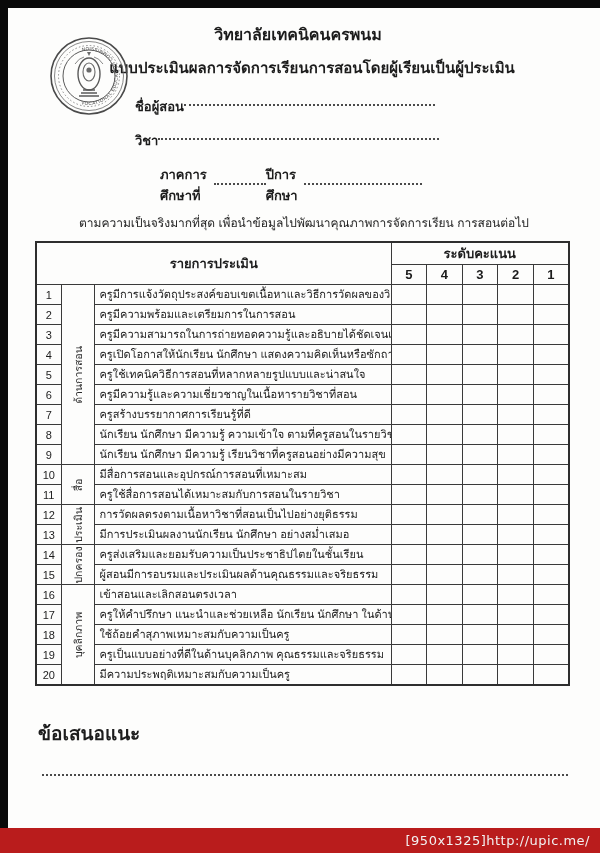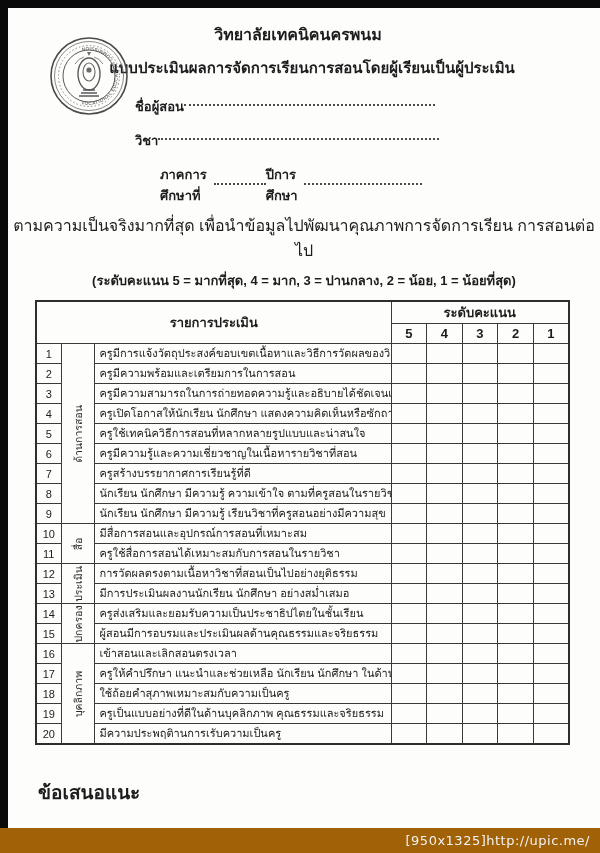--- a/index.html
+++ b/index.html
@@ -18,21 +18,21 @@
   .fl-teacher{margin:16px 0 0 127px;width:300px;}
   .fl-subject{margin:13px 0 0 127px;width:304px;}
   .fl-term{margin:13px 0 0 152px;width:262px;}
   .dots{flex:1;border-bottom:2px dotted #4a4a4a;margin:0 0 3px 0;height:0;}
   .dots.fixed1{flex:0 0 52px;}
   .dots.fixed2{flex:0 0 118px;}
   
   .instr1{margin:14px 0 0 32px;font-size:13px;}
   .instr-head{font-weight:bold;text-decoration:underline;}
   .check{font-weight:bold;margin:0 5px;font-size:14px;}
-  .instr2{margin:7px 0 0 0;text-align:center;font-size:16px;}
+  .instr2{margin:7px 0 0 0;text-align:center;font-size:12px;}
   .legend{margin:7px 0 0 0;text-align:center;font-size:13px;font-weight:bold;}
   
   table{border-collapse:collapse;table-layout:fixed;margin:9px 0 0 27px;width:533px;
         border:2px solid #2e2e2e;}
   col.c-no{width:25px;} col.c-cat{width:33px;} col.c-item{width:297px;} col.c-sc{width:35.6px;}
   th,td{border:1px solid #3a3a3a;padding:0;}
   th{font-size:13px;font-weight:bold;}
   .th-items{height:40px;}
   .th-score{height:20px;}
   .score-col{height:19px;}
@@ -41,21 +41,21 @@
              white-space:nowrap;overflow:hidden;}
   .cat-cell{position:relative;}
   .vertical-text{position:absolute;left:50%;top:50%;
                  transform:translate(-50%,-50%) rotate(-90deg);
                  white-space:nowrap;font-size:10.5px;color:#2a2a2a;}
   .score-cell{height:19px;}
   
   .suggest-label{margin:32px 0 0 30px;font-size:19px;font-weight:bold;}
   .sline{margin:26px 32px 0 34px;border-bottom:2px dotted #4a4a4a;height:0;}
   
-  .wm-bar{position:absolute;left:0;right:0;bottom:0;height:25px;background:#a16207;
+  .wm-bar{position:absolute;left:0;right:0;bottom:0;height:25px;background:#b91c1c;
           display:flex;align-items:center;justify-content:flex-end;}
   .wm-text{color:#f2f2f2;font-size:13px;padding-right:10px;
            font-family:"DejaVu Sans",sans-serif;letter-spacing:0.5px;}
 </style>
 </head>
 <body>
 
 <div class="page">
 
   <svg class="seal" viewBox="0 0 82 84" xmlns="http://www.w3.org/2000/svg">
@@ -89,21 +89,20 @@
     <span class="dots"></span>
   </div>
   <div class="field-line fl-term">
     <span>ภาคการศึกษาที่</span>
     <span class="dots fixed1"></span>
     <span>ปีการศึกษา</span>
     <span class="dots fixed2"></span>
   </div>
 
   <div class="instr2">ตามความเป็นจริงมากที่สุด เพื่อนำข้อมูลไปพัฒนาคุณภาพการจัดการเรียน การสอนต่อไป</div>
-  <div class="legend">(ระดับคะแนน  5  =  มากที่สุด,  4  =  มาก,  3  =  ปานกลาง,  2  =  น้อย,  1  =  น้อยที่สุด)</div>
 
   <table>
     <colgroup>
       <col class="c-no">
         <col class="c-cat">
         <col class="c-item">
       <col class="c-sc">
         <col class="c-sc">
         <col class="c-sc">
         <col class="c-sc">
@@ -304,21 +303,21 @@
           <td class="num-cell">19</td>
           <td class="item-cell">ครูเป็นแบบอย่างที่ดีในด้านบุคลิกภาพ คุณธรรมและจริยธรรม</td>
           <td class="score-cell"></td>
           <td class="score-cell"></td>
           <td class="score-cell"></td>
           <td class="score-cell"></td>
           <td class="score-cell"></td>
         </tr>
         <tr>
           <td class="num-cell">20</td>
-          <td class="item-cell">มีความประพฤติานการเรับความเป็นครู</td>
+          <td class="item-cell">มีความประพฤติเหมาะสมกับความเป็นครู</td>
           <td class="score-cell"></td>
           <td class="score-cell"></td>
           <td class="score-cell"></td>
           <td class="score-cell"></td>
           <td class="score-cell"></td>
         </tr>
       </tbody>
   </table>
 
   <div class="suggest-label">ข้อเสนอแนะ</div>

